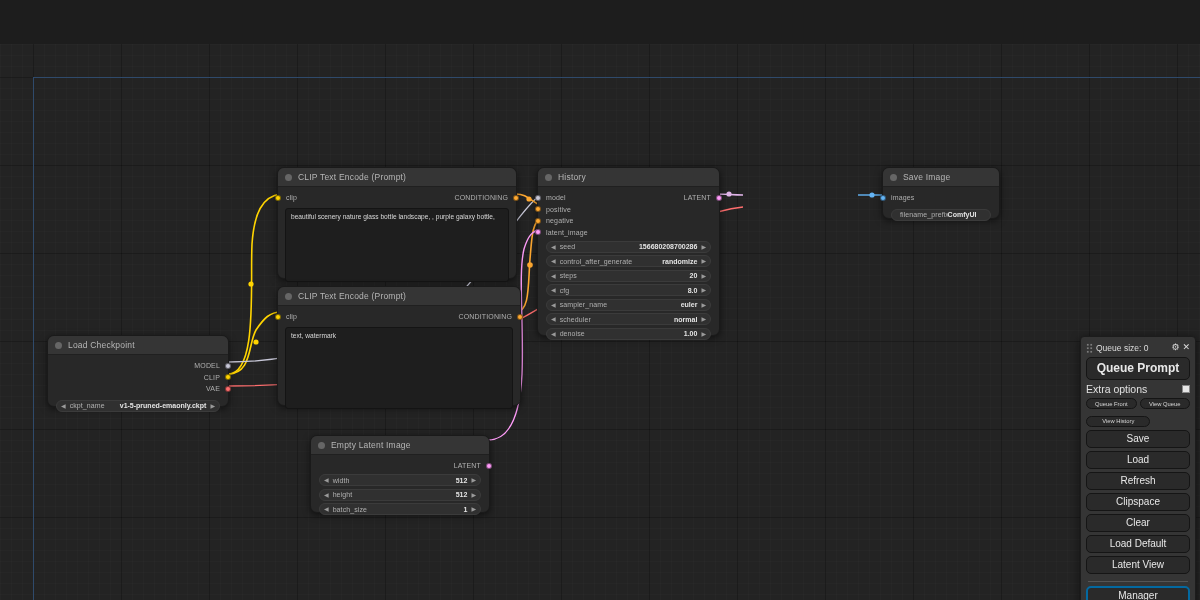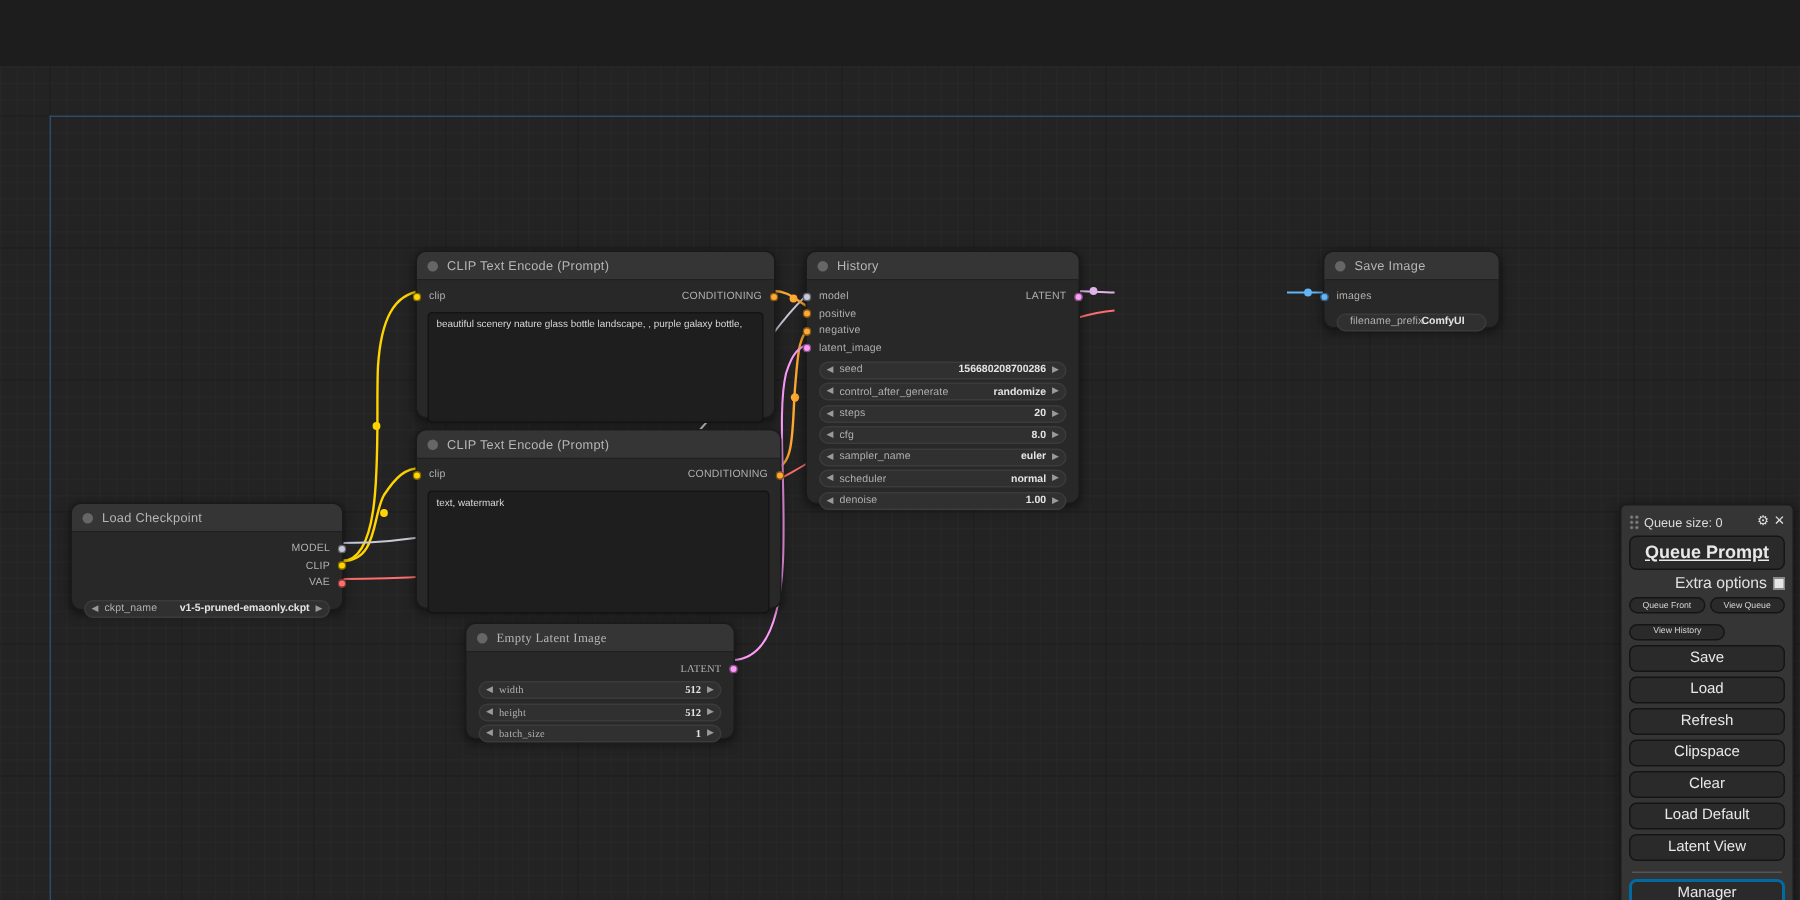--- a/index.html
+++ b/index.html
@@ -114,23 +114,23 @@
   }
   .qsize { font-size: 8.5px; color: #dcdcdc; flex: 1; text-align: left; white-space: nowrap; }
   .gear, .closex { color: #dcdcdc; font-size: 9px; line-height: 1; cursor: pointer; }
   .btn {
     display: block; width: 100%; margin-top: 3px;
     background: #2a2a2a; border: 1px solid #151515; border-radius: 5px;
     color: #e8e8e8; font-size: 10px; text-align: center;
     padding: 2px 0 3px 0; cursor: pointer;
     font-family: "Liberation Sans", sans-serif;
   }
-  .btn-queue { font-size: 12px; font-weight: bold; padding: 3px 0 4px 0; text-decoration: underline; }
+  .btn-queue { font-size: 12px; font-weight: bold; padding: 3px 0 4px 0; }
   .extra {
-    display: flex; align-items: center; justify-content: flex-end; gap: 4px;
+    display: flex; align-items: center; justify-content: space-between; gap: 4px;
     margin-top: 3px; font-size: 10.5px; color: #e0e0e0;
   }
   .chk { width: 8px; height: 8px; background: #e6e6e6; border: 1px solid #888; }
   .btn-row { display: flex; gap: 3px; margin-top: 3px; }
   .btn-sm {
     flex: 1; background: #2a2a2a; border: 1px solid #151515; border-radius: 6px;
     color: #d6d6d6; font-size: 5.8px; text-align: center; padding: 1.5px 0; cursor: pointer;
   }
   .btn-sm-c { width: 62%; margin: 3px auto 0 auto; }
   .divider { height: 1px; background: #555; margin: 7px 2px 4px 2px; }
@@ -321,21 +321,21 @@
       </div>
       <div class="widget" style="margin-top:5px;">
         <span class="arr">◀</span>
         <span class="wname" style="margin-left:4px;">ckpt_name</span>
         <span class="wval">v1-5-pruned-emaonly.ckpt</span>
         <span class="arr">▶</span>
       </div>
     </div>
   </div>
 
-  <div class="node" style="left:310px; top:371px; width:180px; height:78px;font-family:Liberation Serif, serif;">
+  <div class="node" style="left:310px; top:391px; width:180px; height:78px;">
     <div class="node-header">
       <span class="node-dot"></span>
       <span class="node-title">Empty Latent Image</span>
     </div>
     <div class="node-body">
       <div class="slot-row out">
         <span class="slot-label">LATENT</span>
         <span class="port out p-latent"></span>
       </div>
       <div class="widget">

